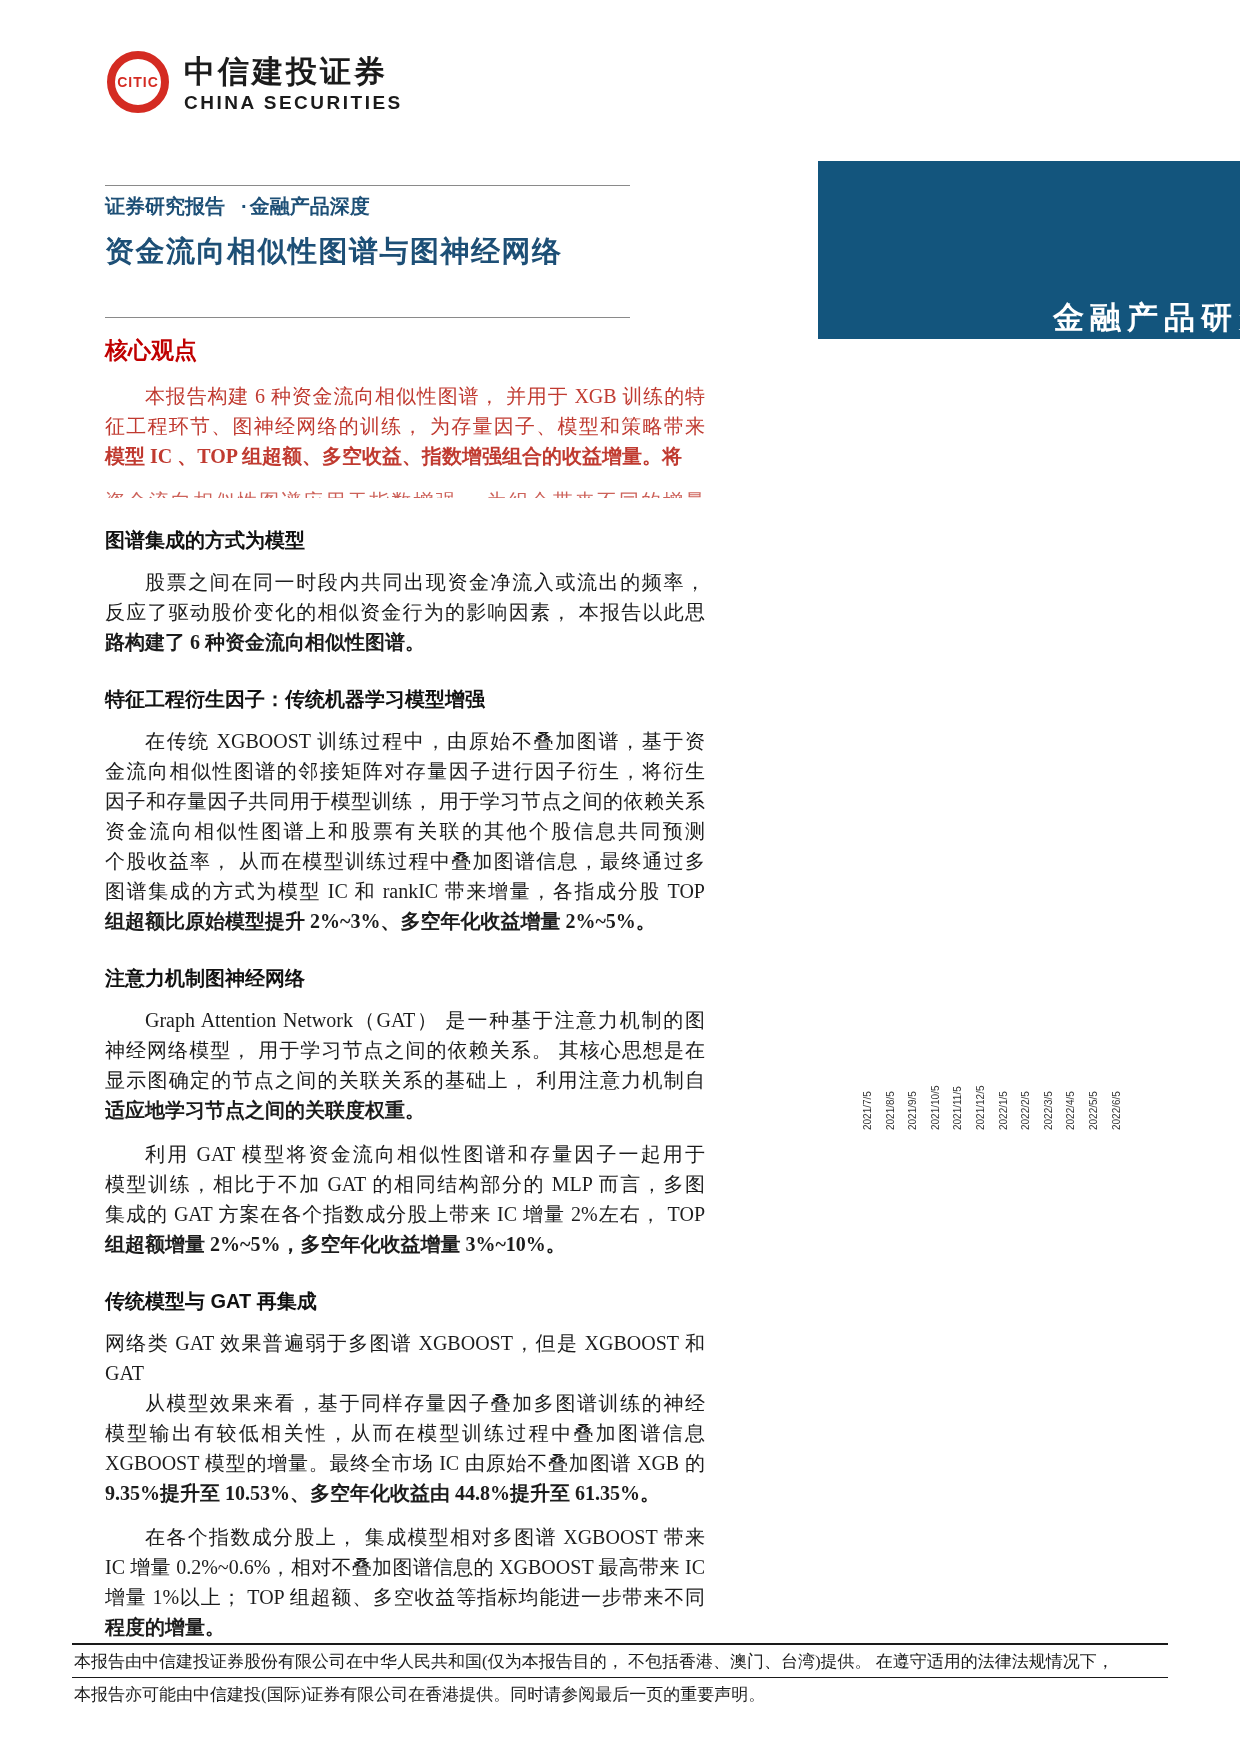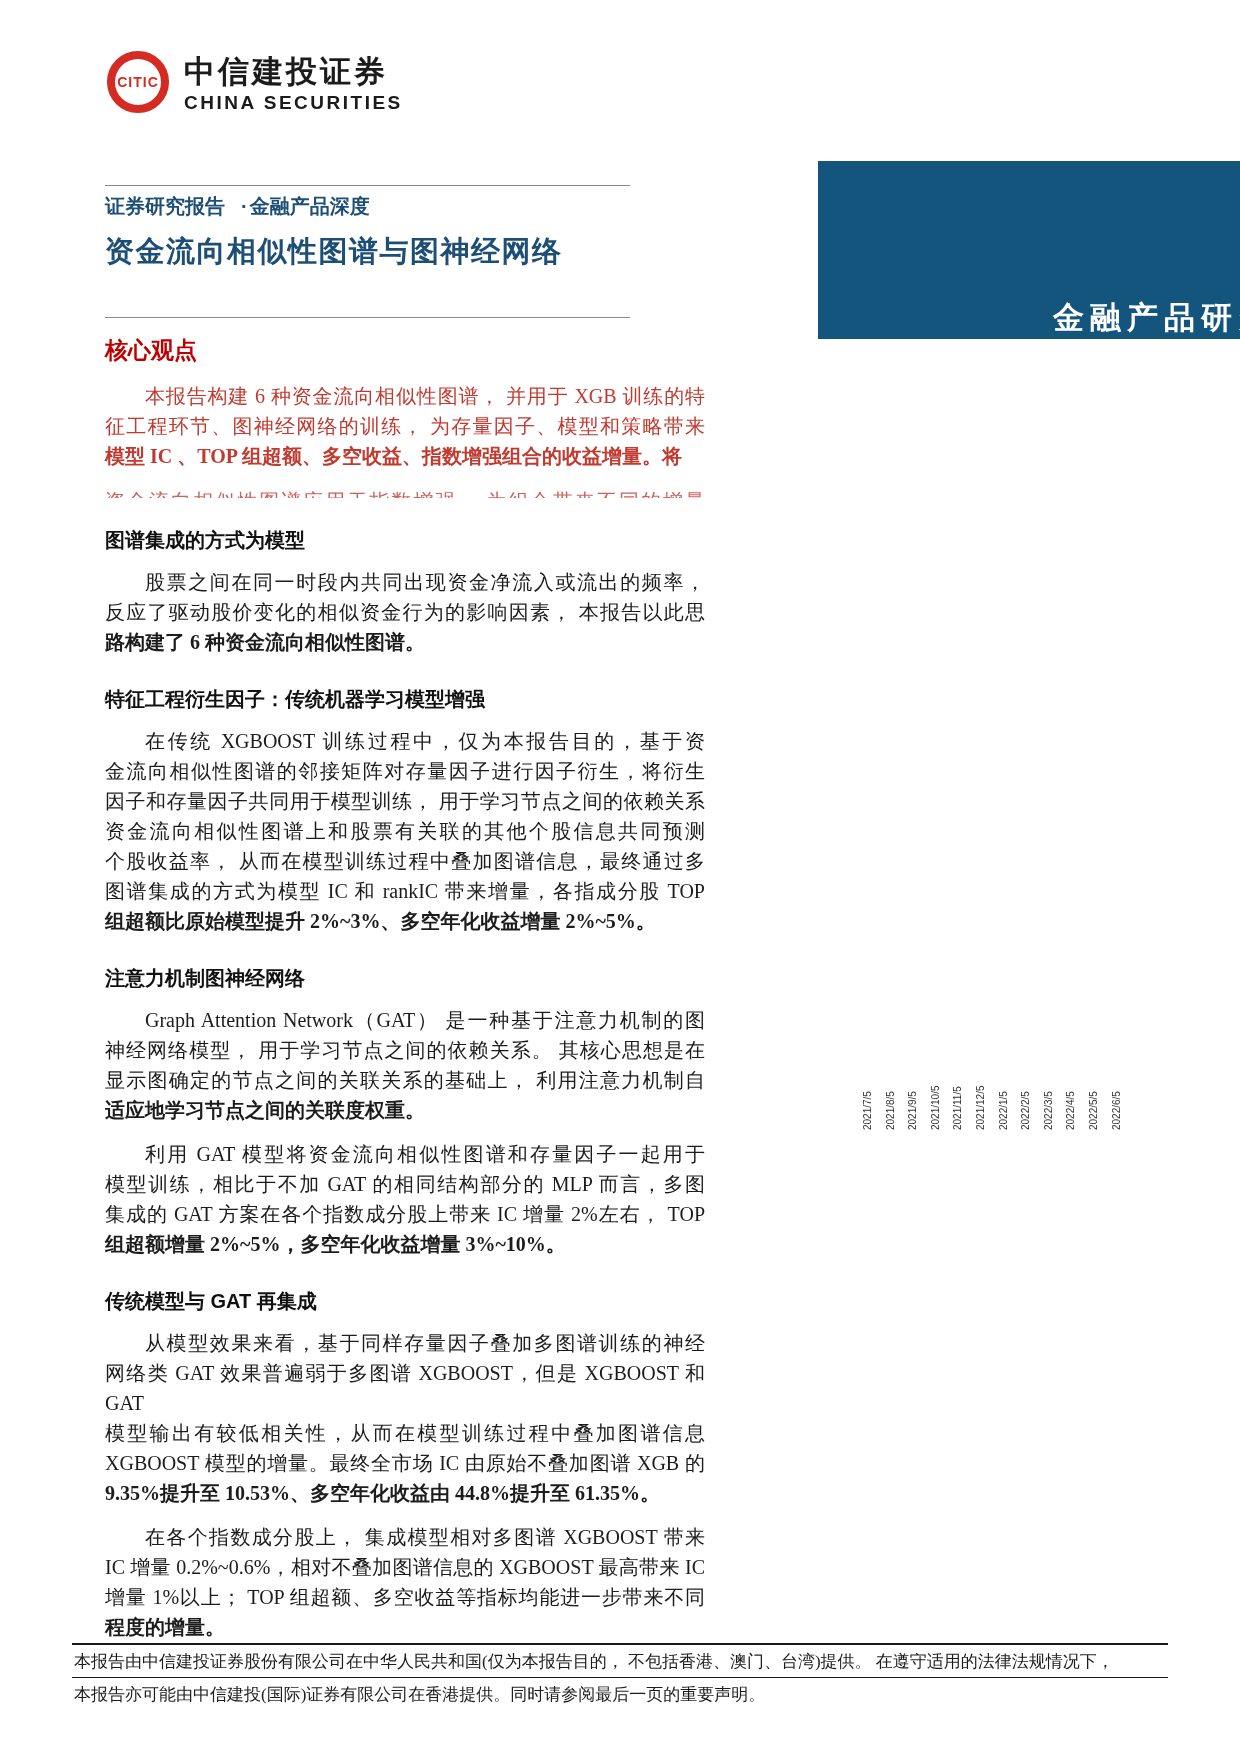--- a/index.html
+++ b/index.html
@@ -102,21 +102,21 @@
 
     <div class="sec-heading">图谱集成的方式为模型</div>
     <div class="para">
         <div class="line first">股票之间在同一时段内共同出现资金净流入或流出的频率，</div>
         <div class="line">反应了驱动股价变化的相似资金行为的影响因素， 本报告以此思</div>
         <div class="line last">路构建了 6 种资金流向相似性图谱。</div>
       </div>
 
     <div class="sec-heading">特征工程衍生因子：传统机器学习模型增强</div>
     <div class="para">
-        <div class="line first">在传统 XGBOOST 训练过程中，仅为本报告目的，基于资</div>
+        <div class="line first">在传统 XGBOOST 训练过程中，由原始不叠加图谱，基于资</div>
         <div class="line">金流向相似性图谱的邻接矩阵对存量因子进行因子衍生，将衍生</div>
         <div class="line">因子和存量因子共同用于模型训练， 用于学习节点之间的依赖关系</div>
         <div class="line">资金流向相似性图谱上和股票有关联的其他个股信息共同预测</div>
         <div class="line">个股收益率， 从而在模型训练过程中叠加图谱信息，最终通过多</div>
         <div class="line">图谱集成的方式为模型 IC 和 rankIC 带来增量，各指成分股 TOP</div>
         <div class="line last">组超额比原始模型提升 2%~3%、多空年化收益增量 2%~5%。</div>
       </div>
 
     <div class="sec-heading">注意力机制图神经网络</div>
     <div class="para">
@@ -127,22 +127,22 @@
       </div>
     <div class="para">
         <div class="line first">利用 GAT 模型将资金流向相似性图谱和存量因子一起用于</div>
         <div class="line">模型训练，相比于不加 GAT 的相同结构部分的 MLP 而言，多图</div>
         <div class="line">集成的 GAT 方案在各个指数成分股上带来 IC 增量 2%左右， TOP</div>
         <div class="line last">组超额增量 2%~5%，多空年化收益增量 3%~10%。</div>
       </div>
 
     <div class="sec-heading">传统模型与 GAT 再集成</div>
     <div class="para">
+        <div class="line">网络类 GAT 效果普遍弱于多图谱 XGBOOST，但是 XGBOOST 和 GAT</div>
         <div class="line first">从模型效果来看，基于同样存量因子叠加多图谱训练的神经</div>
-        <div class="line">网络类 GAT 效果普遍弱于多图谱 XGBOOST，但是 XGBOOST 和 GAT</div>
         <div class="line">模型输出有较低相关性，从而在模型训练过程中叠加图谱信息</div>
         <div class="line">XGBOOST 模型的增量。最终全市场 IC 由原始不叠加图谱 XGB 的</div>
         <div class="line last">9.35%提升至 10.53%、多空年化收益由 44.8%提升至 61.35%。</div>
       </div>
     <div class="para">
         <div class="line first">在各个指数成分股上， 集成模型相对多图谱 XGBOOST 带来</div>
         <div class="line">IC 增量 0.2%~0.6%，相对不叠加图谱信息的 XGBOOST 最高带来 IC</div>
         <div class="line">增量 1%以上； TOP 组超额、多空收益等指标均能进一步带来不同</div>
         <div class="line last">程度的增量。</div>
       </div>

